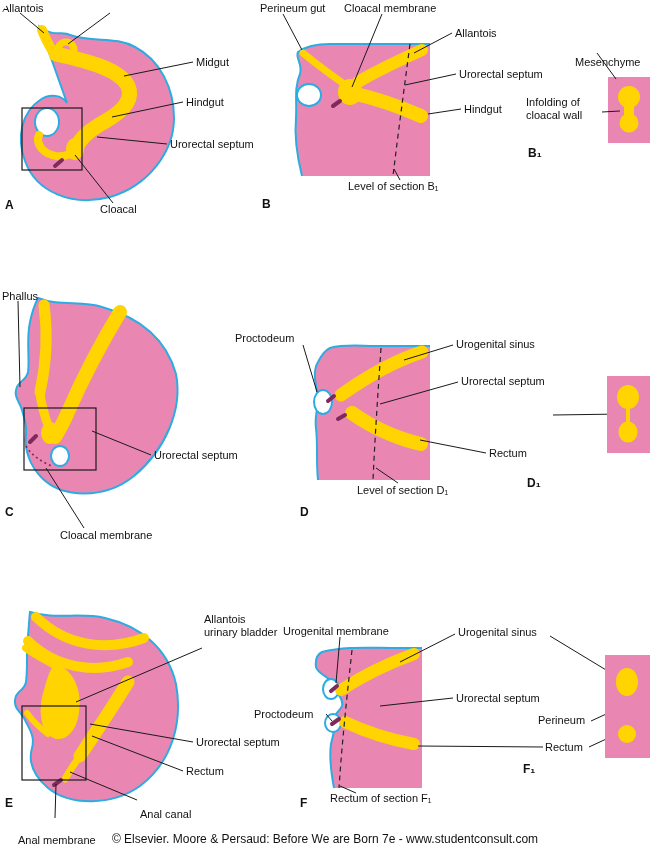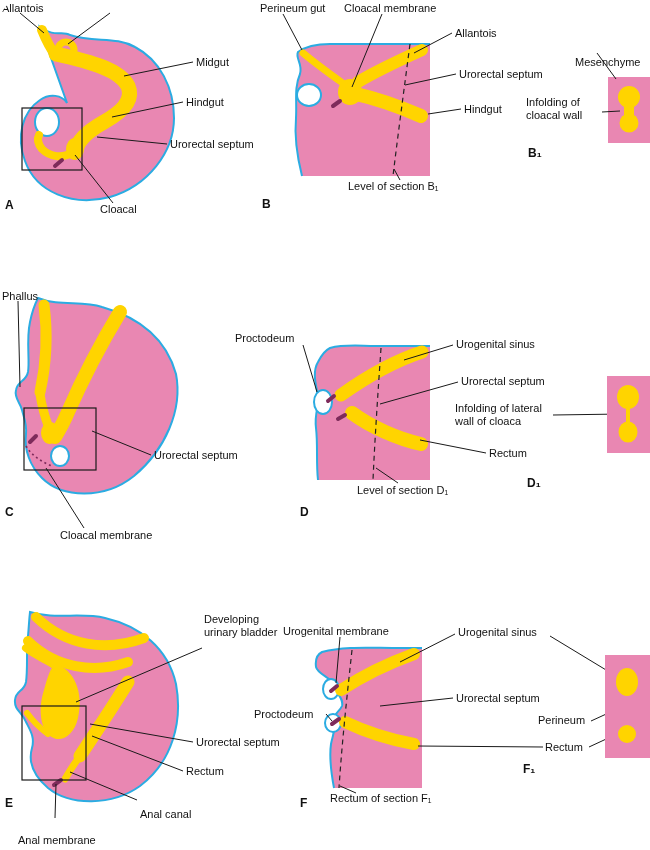--- a/index.html
+++ b/index.html
@@ -158,37 +158,37 @@
 <div class="letter" style="left:528px;top:146px">B₁</div>
 
 <div class="lbl" style="left:2px;top:290px">Phallus</div>
 <div class="lbl" style="left:154px;top:449px">Urorectal septum</div>
 <div class="lbl" style="left:60px;top:529px">Cloacal membrane</div>
 <div class="letter" style="left:5px;top:505px">C</div>
 
 <div class="lbl" style="left:235px;top:332px">Proctodeum</div>
 <div class="lbl" style="left:456px;top:338px">Urogenital sinus</div>
 <div class="lbl" style="left:461px;top:375px">Urorectal septum</div>
-<div class="lbl wrap" style="left:455px;top:402px;width:100px">Infolding of lateral wall of cloaca</div>
 <div class="lbl" style="left:489px;top:447px">Rectum</div>
 <div class="lbl" style="left:357px;top:484px">Level of section D₁</div>
 <div class="letter" style="left:300px;top:505px">D</div>
 <div class="letter" style="left:527px;top:476px">D₁</div>
 
-<div class="lbl wrap" style="left:204px;top:613px;width:74px">Developing urinary bladder</div>
+<div class="lbl wrap" style="left:204px;top:613px;width:74px">Allantois urinary bladder</div>
 <div class="lbl" style="left:196px;top:736px">Urorectal septum</div>
 <div class="lbl" style="left:186px;top:765px">Rectum</div>
 <div class="lbl" style="left:140px;top:808px">Anal canal</div>
 <div class="lbl" style="left:18px;top:834px">Anal membrane</div>
 <div class="letter" style="left:5px;top:796px">E</div>
 
 <div class="lbl" style="left:283px;top:625px">Urogenital membrane</div>
 <div class="lbl" style="left:254px;top:708px">Proctodeum</div>
 <div class="lbl" style="left:458px;top:626px">Urogenital sinus</div>
 <div class="lbl" style="left:456px;top:692px">Urorectal septum</div>
 <div class="lbl" style="left:538px;top:714px">Perineum</div>
 <div class="lbl" style="left:545px;top:741px">Rectum</div>
 <div class="lbl" style="left:330px;top:792px">Rectum of section F₁</div>
 <div class="letter" style="left:300px;top:796px">F</div>
 <div class="letter" style="left:523px;top:762px">F₁</div>
 
+<div class="footer" style="top:832px">© Elsevier. Moore &amp; Persaud: Before We are Born 7e - www.studentconsult.com</div>
 
 </div>
 
 </body></html>

